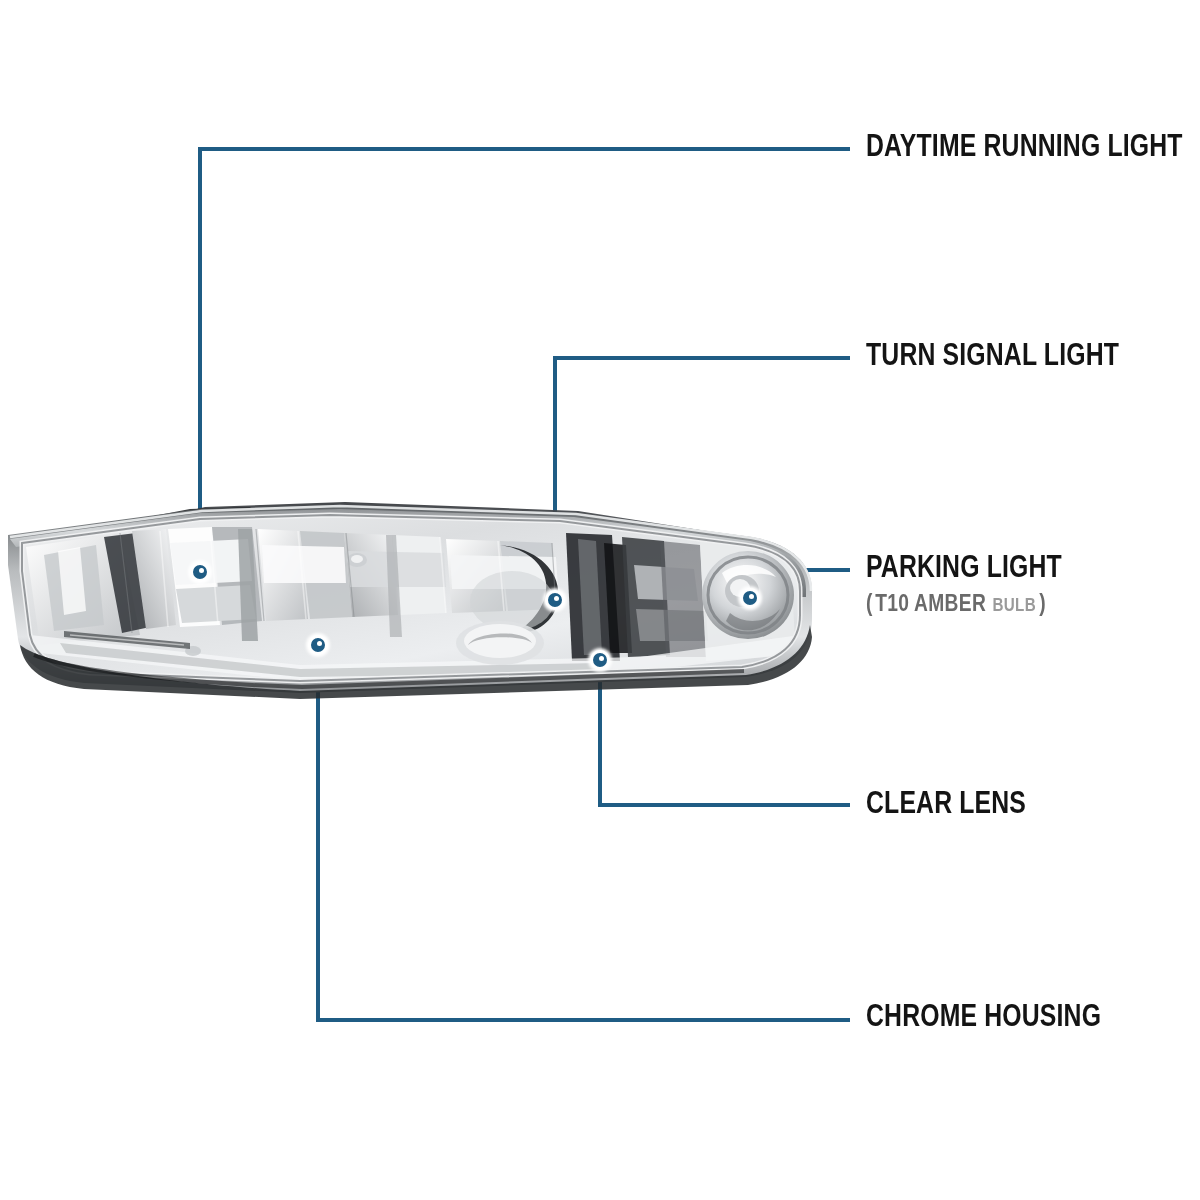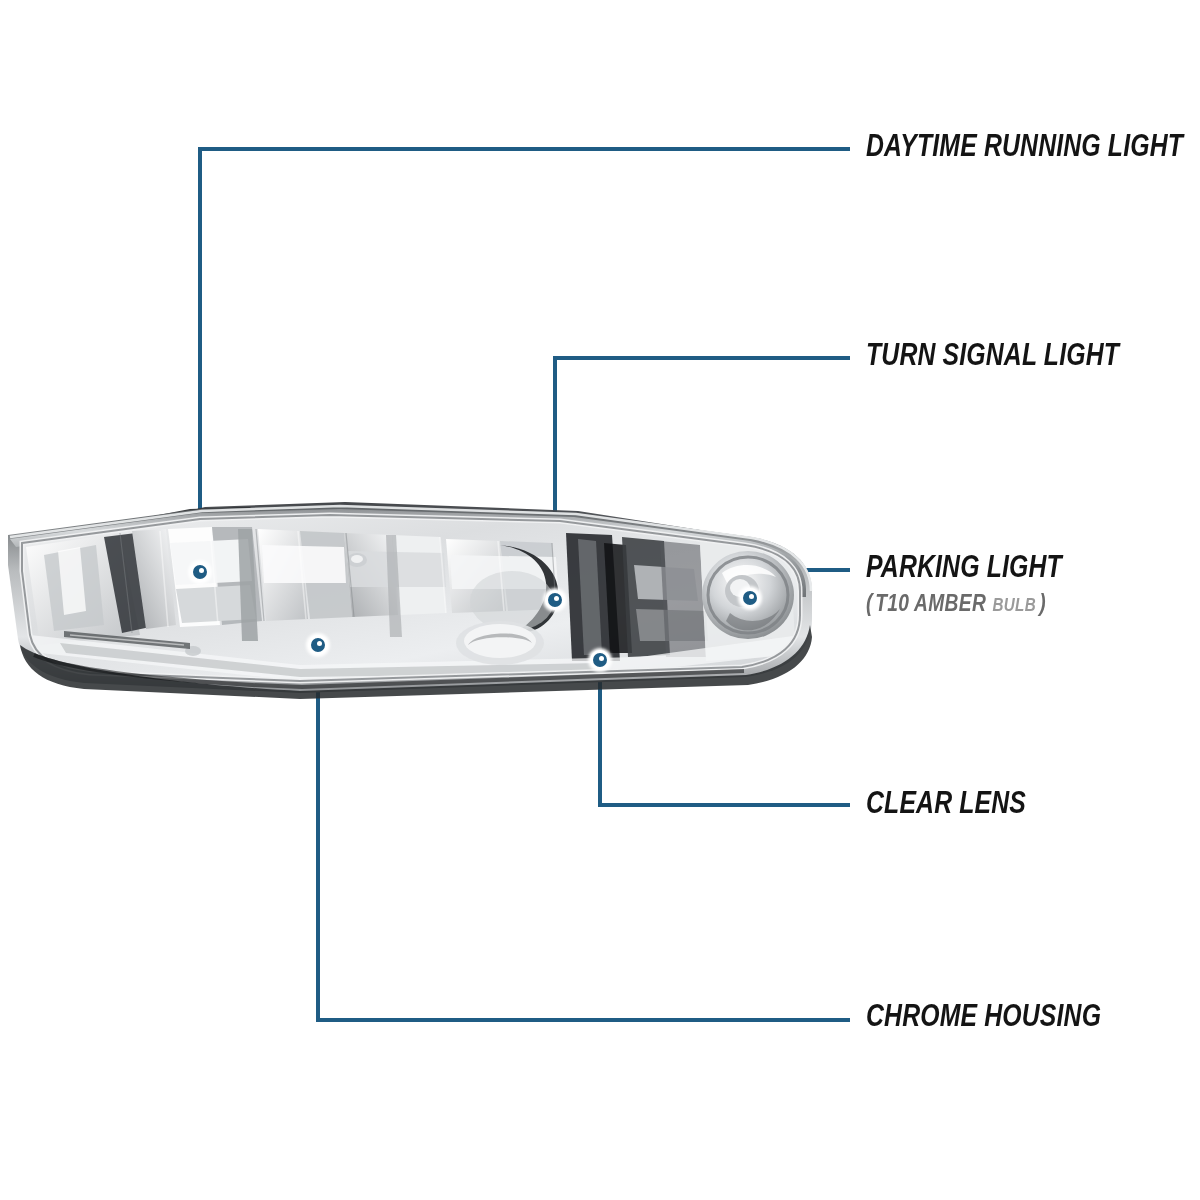--- a/index.html
+++ b/index.html
@@ -7,21 +7,20 @@
     padding: 0;
     background: #ffffff;
   }
   #page {
     position: relative;
     width: 1200px;
     height: 1137px;
     background: #ffffff;
     overflow: hidden;
     font-family: "Liberation Sans", sans-serif;
-    font-style: italic;
   }
 
   
   .callout-label {
     position: absolute;
     color: #141414;
     font-family: "Liberation Sans", sans-serif;
     font-weight: 700;
     font-size: 31px;
     letter-spacing: 0.2px;

